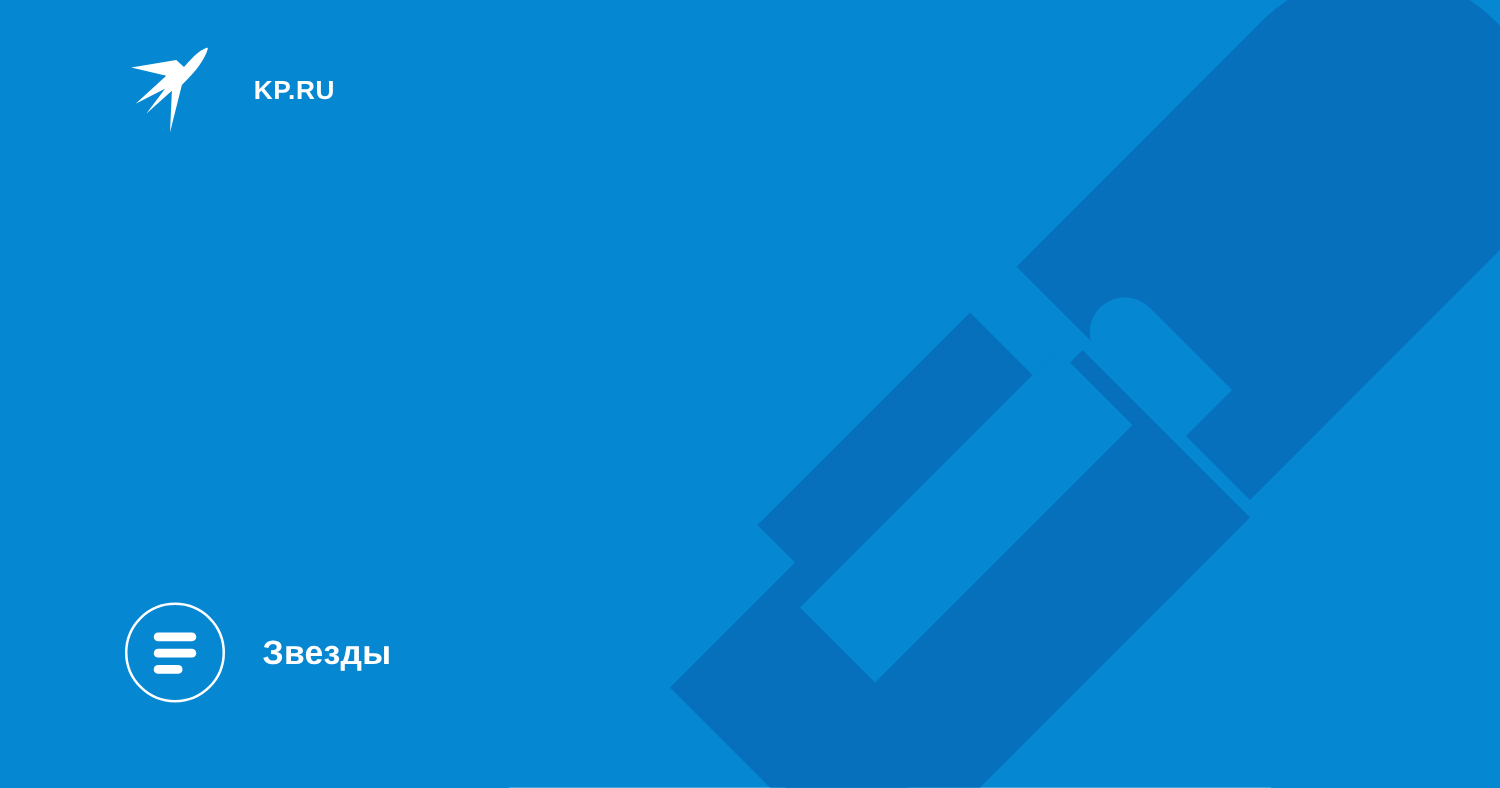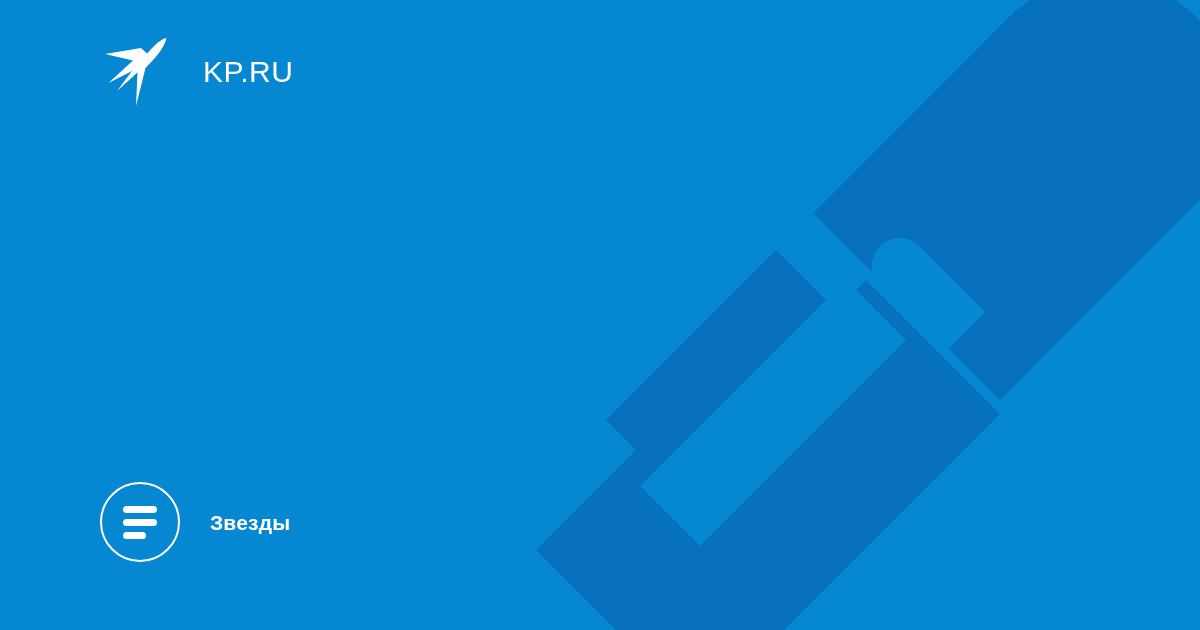--- a/index.html
+++ b/index.html
@@ -40,22 +40,22 @@
     gap: 22px;
     height: 72px;
   }
   #bird-mark {
     width: 78px;
     height: 72px;
     display: block;
   }
   #wordmark {
     color: #ffffff;
-    font-size: 30px;
-    font-weight: 400;
+    font-size: 21px;
+    font-weight: 700;
     letter-spacing: 0.5px;
     line-height: 1;
     white-space: nowrap;
   }
 
   
   #headline {
     position: absolute;
     left: 88px;
     top: 222px;
@@ -95,21 +95,21 @@
     height: 7px;
     background: #ffffff;
     border-radius: 4px;
   }
   #category-icon .bar.b1 { width: 34px; }
   #category-icon .bar.b2 { width: 34px; }
   #category-icon .bar.b3 { width: 23px; margin-right: 11px; }
 
   #category-label {
     color: #ffffff;
-    font-size: 21px;
+    font-size: 27px;
     font-weight: 700;
     line-height: 1;
     white-space: nowrap;
     letter-spacing: 0.2px;
   }
 </style>
 </head>
 <body>
 
 <div id="card">

